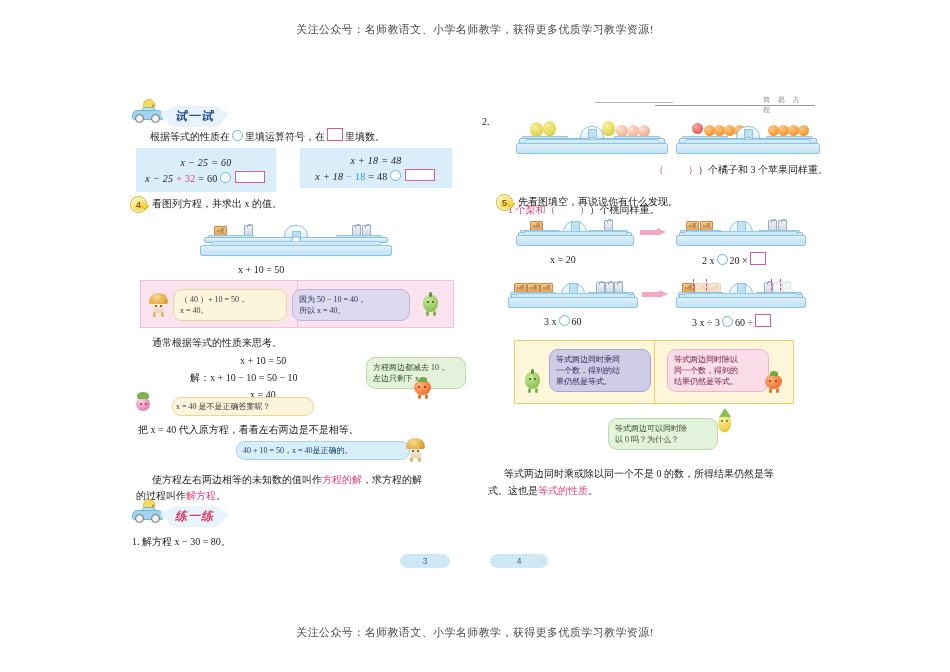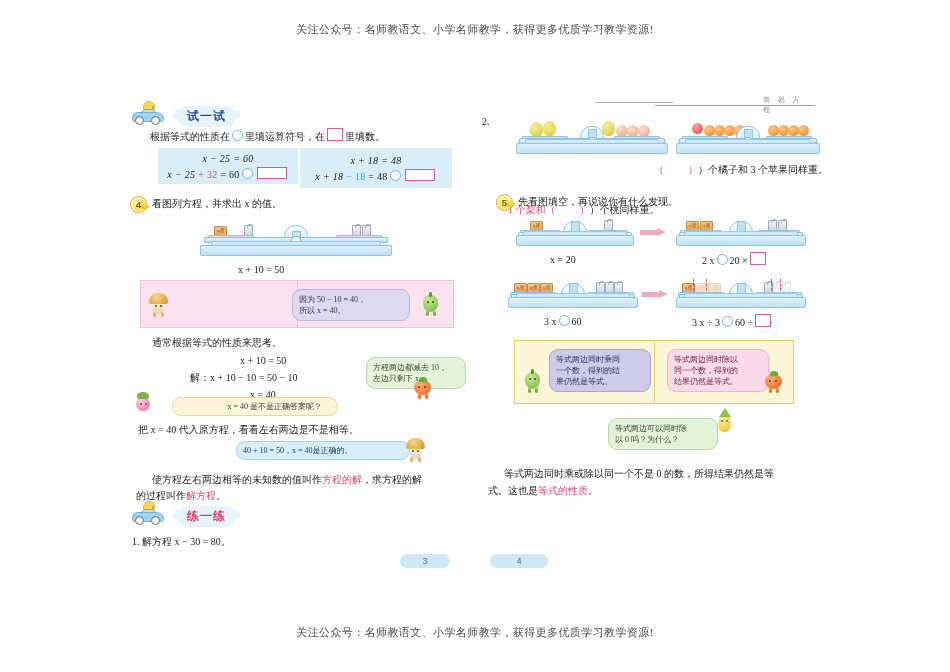--- a/index.html
+++ b/index.html
@@ -42,21 +42,21 @@
   }
   .runhead .rule2{
     position:absolute;left:-60px;top:6px;width:78px;height:1px;background:#b5b5b5;
   }
   .runhead .txt{
     position:absolute;left:108px;top:-1px;
     font-size:7px;color:#8d8d8d;letter-spacing:3px;
   }
 
   
-  .section-head{position:absolute;display:flex;align-items:center;gap:16px;}
+  .section-head{position:absolute;display:flex;gap:4px;font-style:italic;}
   .cloud{
     position:relative;
     background:#e8f2fb;
     border-radius:10px;
     padding:2px 10px 2px 9px;
     font-size:12px;font-weight:bold;letter-spacing:1px;
     font-family:"Liberation Sans",sans-serif;
   }
   .cloud::before{
     content:"";position:absolute;left:-5px;top:4px;
@@ -332,21 +332,21 @@
           <div class="w1"></div>
             <div class="w2"></div>
         </div>
         <div class="cloud blue">试一试</div>
       </div>
 
       <div class="tx" style="left:22px;top:36px;">
         <span>根据等式的性质在</span><span class="circ"></span><span>里填运算符号，在</span><span class="sqr small"></span><span>里填数。</span>
       </div>
 
-      <div class="eqbox" style="left:30px;top:56px;width:140px;height:36px;">
+      <div class="eqbox" style="left:8px;top:56px;width:140px;height:44px;">
         <div class="eqline var mono">x − 25 = 60</div>
         <div class="eqline mono">
           <span class="var">x − 25</span>
           <span class="plusred">+ 32</span>
           <span>= 60</span><span class="circ"></span><span class="sqr"></span>
         </div>
       </div>
 
       <div class="eqbox" style="left:172px;top:56px;width:152px;height:40px;">
         <div class="eqline var mono">x + 18 = 48</div>
@@ -379,20 +379,22 @@
       <div class="pinkpanel" style="left:12px;top:188px;width:312px;height:46px;">
         <div class="divider" style="left:156px;"></div>
 
         <div class="mascot mushroom" style="left:8px;top:12px;width:19px;height:25px;">
           <div class="stem"></div>
             <div class="cap"></div>
           <div class="eye" style="left:6px;"></div>
             <div class="eye" style="left:11px;"></div>
           <div class="legs"></div>
         </div>
+        <div class="bub cream" style="left:32px;top:8px;width:100px;">（ 40 ）+ 10 = 50，
+x = 40。</div>
 
         <div class="bub lav" style="left:151px;top:8px;width:104px;">因为 50 − 10 = 40，
 所以 x = 40。</div>
         <div class="mascot pepper" style="left:282px;top:11px;width:15px;height:25px;">
           <div class="bodyp"></div>
             <div class="stalk"></div>
           <div class="eye" style="left:4px;"></div>
             <div class="eye" style="left:9px;"></div>
           <div class="legs"></div>
         </div>
@@ -412,21 +414,21 @@
           <div class="eye" style="left:10px;"></div>
         <div class="legs"></div>
       </div>
 
       <div class="mascot radish" style="left:6px;top:300px;width:18px;height:22px;">
         <div class="bodyr"></div>
           <div class="leaf"></div>
         <div class="eye" style="left:6px;"></div>
           <div class="eye" style="left:11px;"></div>
       </div>
-      <div class="bub cream" style="left:44px;top:305px;width:134px;padding:3px 15px;text-align:right;">x = 40 是不是正确答案呢？</div>
+      <div class="bub cream" style="left:44px;top:305px;width:134px;padding:3px 3px;">x = 40 是不是正确答案呢？</div>
 
       <div class="tx" style="left:10px;top:330px;">把 x = 40 代入原方程，看看左右两边是不是相等。</div>
 
       <div class="bub blue" style="left:108px;top:349px;width:160px;padding:3px 6px;">40 + 10 = 50，x = 40是正确的。</div>
       <div class="mascot mushroom" style="left:278px;top:346px;width:19px;height:25px;">
         <div class="stem"></div>
           <div class="cap"></div>
         <div class="eye" style="left:6px;"></div>
           <div class="eye" style="left:11px;"></div>
         <div class="legs"></div>

